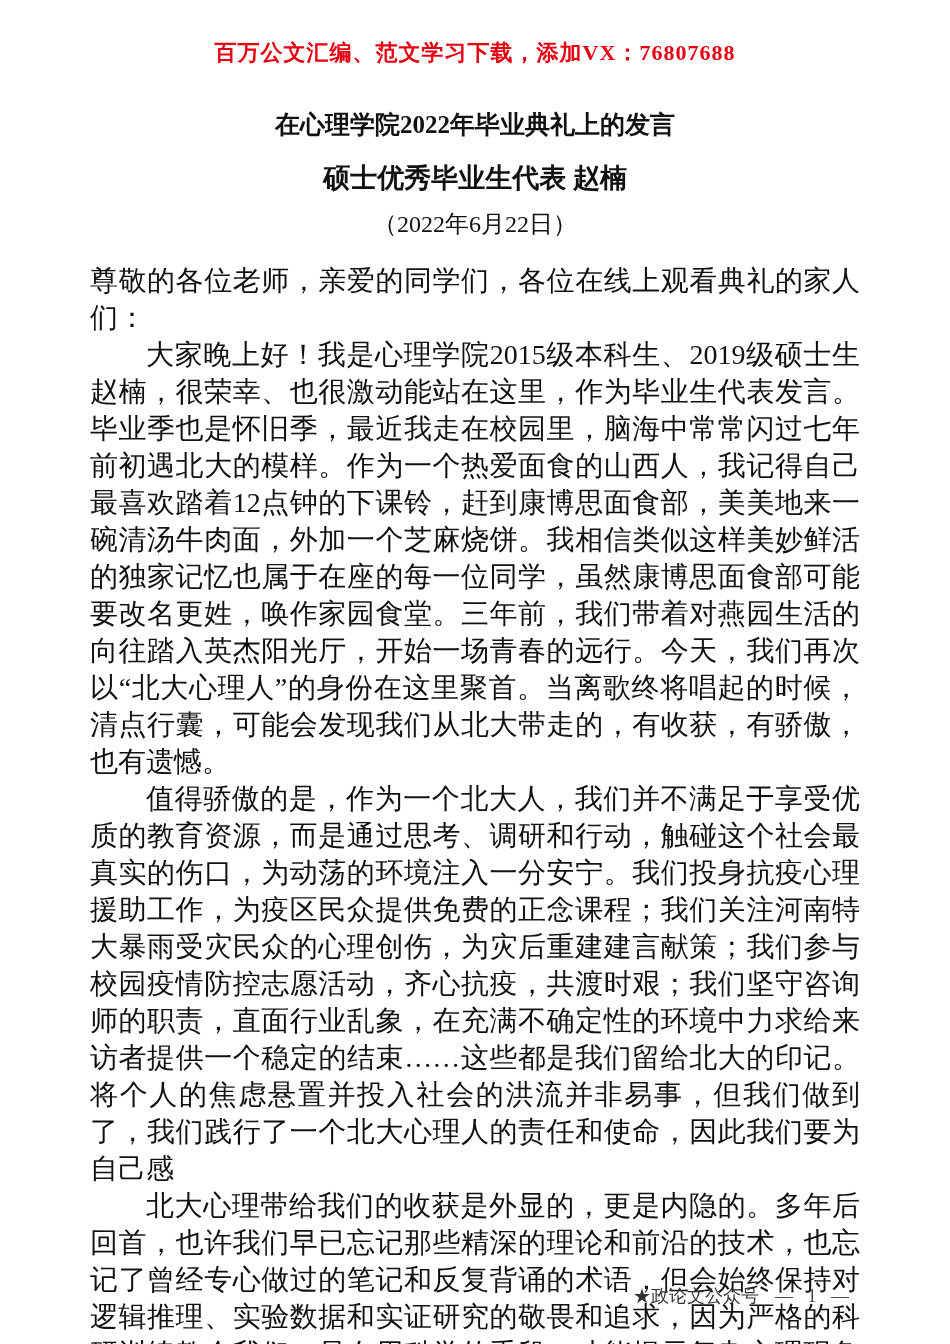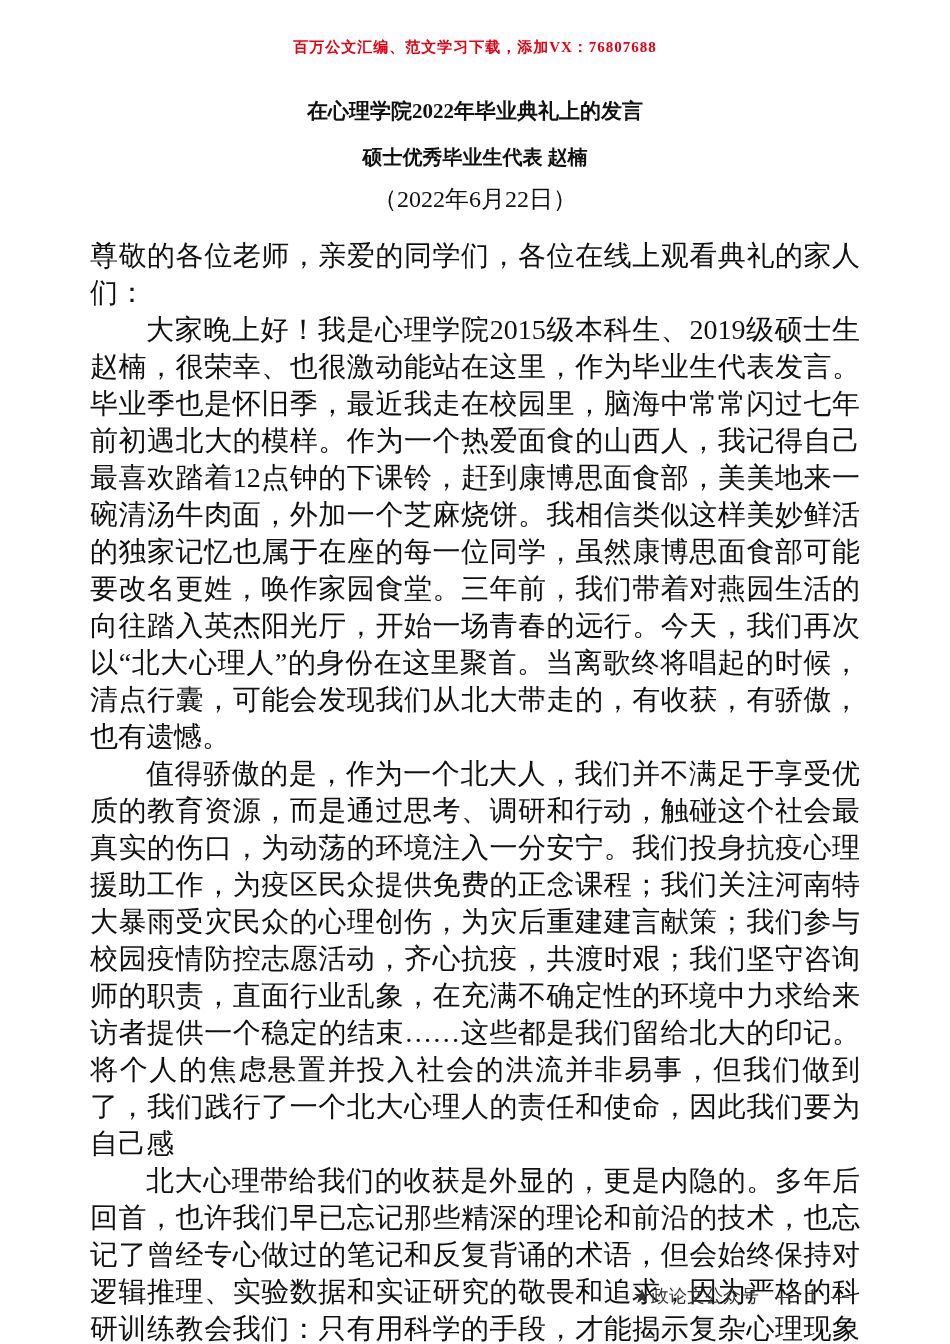--- a/index.html
+++ b/index.html
@@ -13,33 +13,33 @@
     overflow: hidden;
   }
   .page {
     position: absolute;
     inset: 0;
     padding: 38px 90px 0 90px;
     box-sizing: border-box;
   }
   .promo {
     text-align: center;
-    font-size: 15px;
+    font-size: 22px;
     letter-spacing: 1px;
     font-weight: bold;
   }
   .title {
     text-align: center;
-    font-size: 21px;
+    font-size: 25px;
     font-weight: bold;
     margin: 40px 0 16px 0;
   }
   .subtitle {
     text-align: center;
-    font-size: 20px;
+    font-size: 27px;
     font-weight: bold;
     margin: 19px 0 0 0;
   }
   .dateline {
     text-align: center;
     font-size: 24px;
     font-weight: normal;
     margin: 12px 0 0 0;
   }
   .bodytext {

